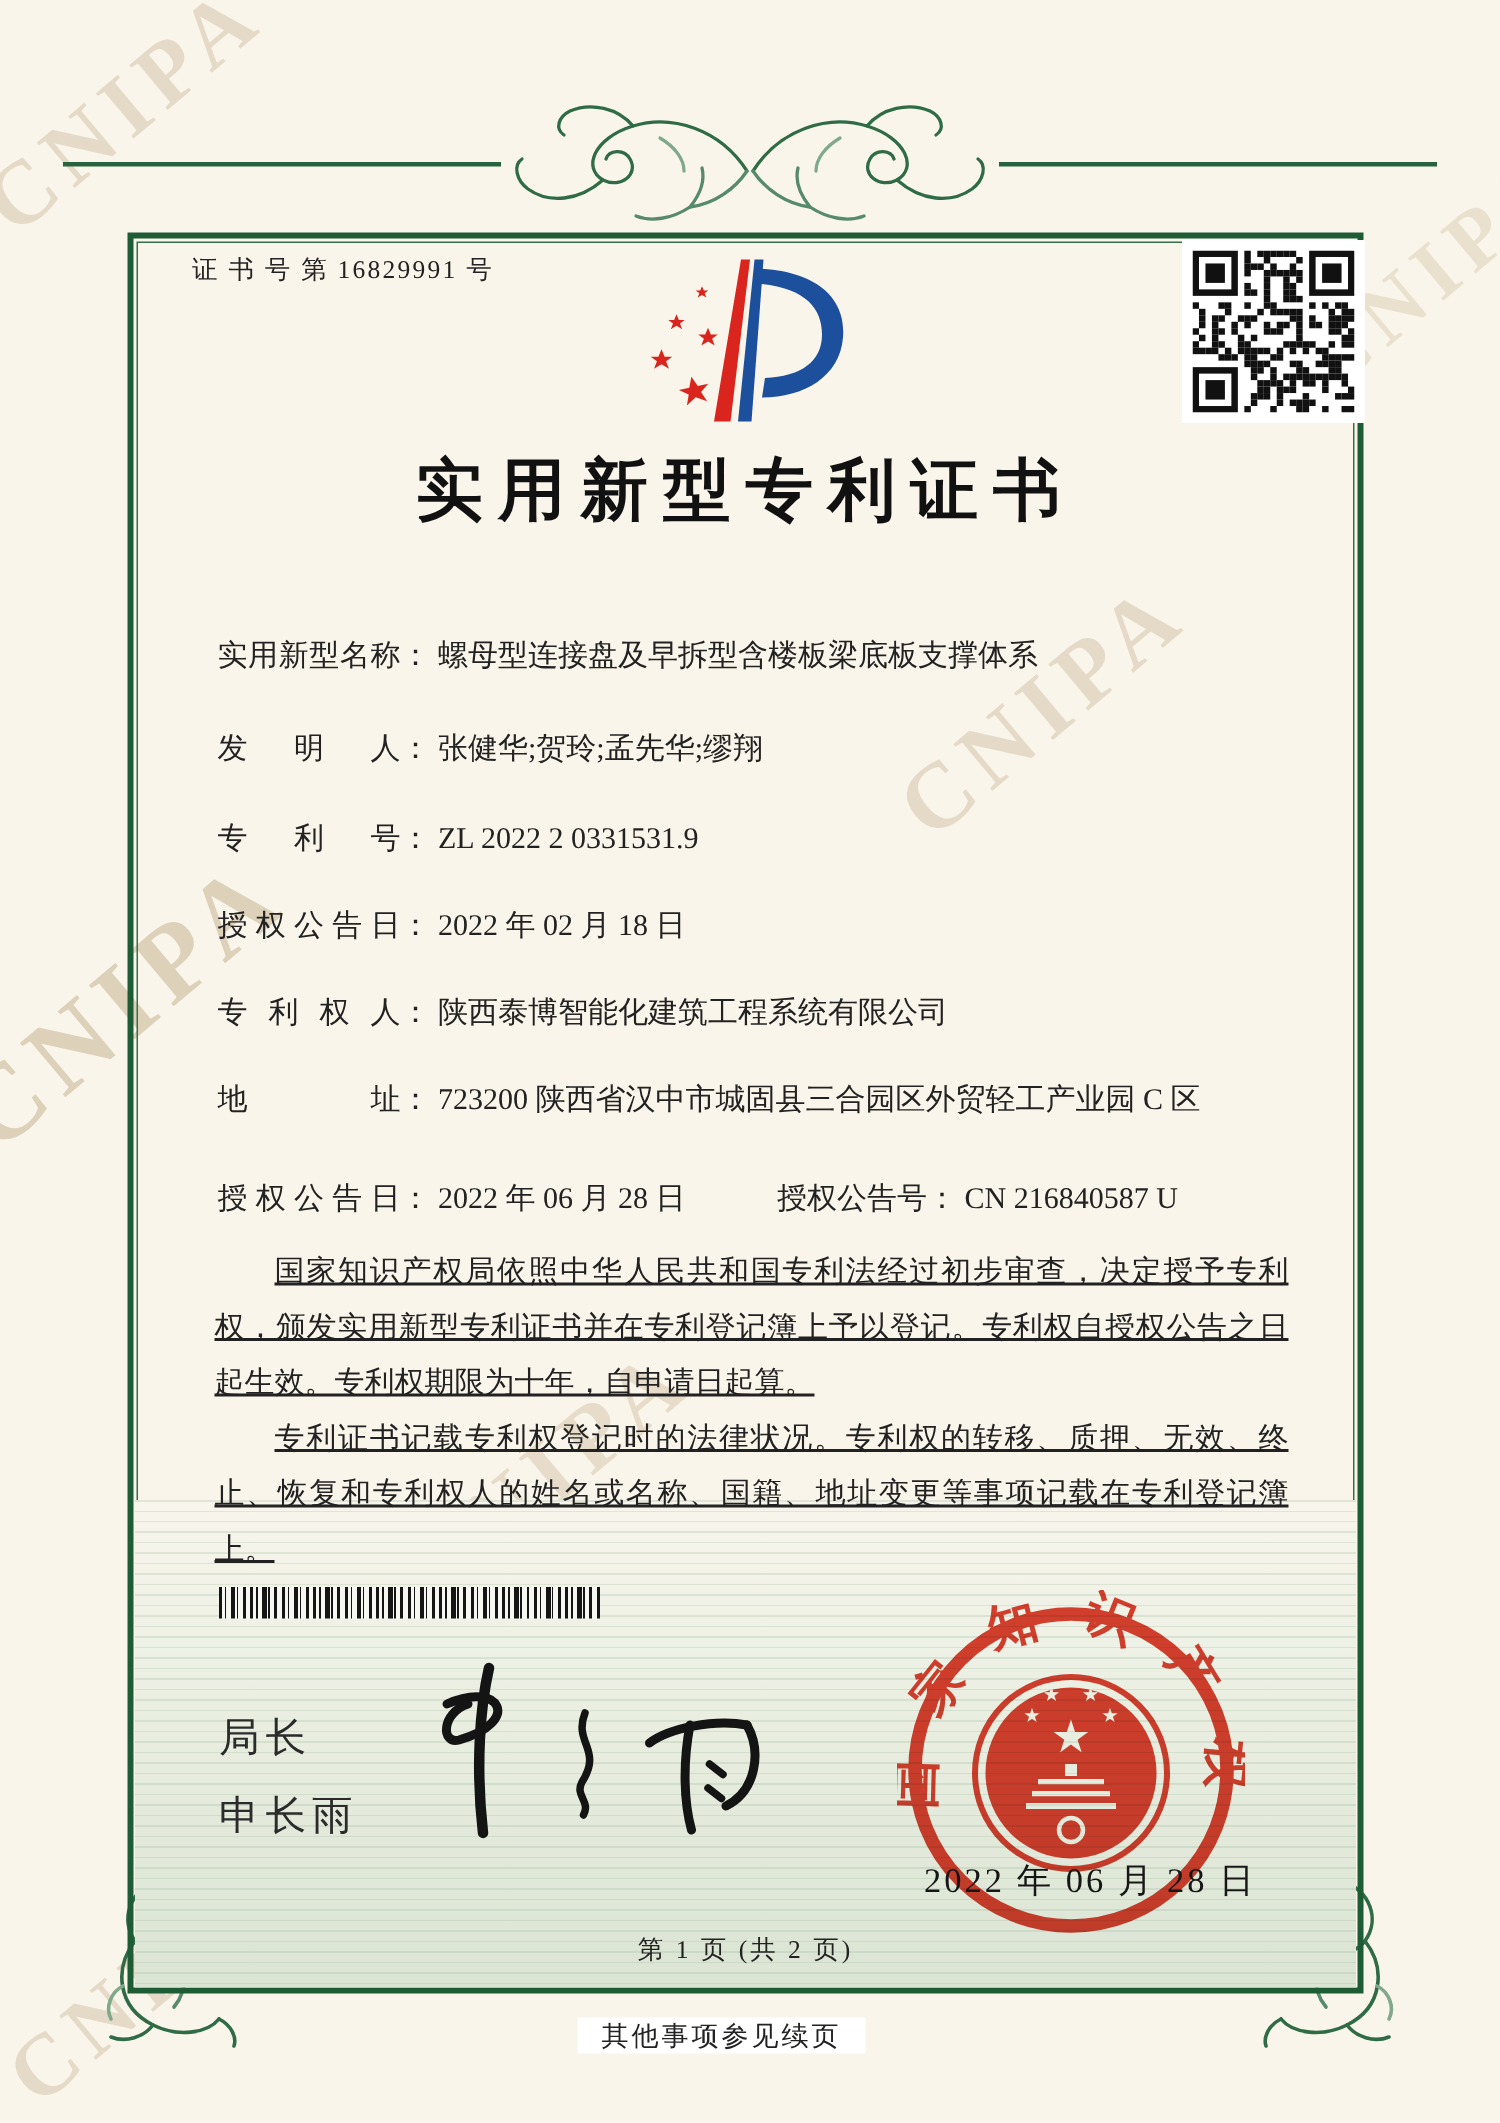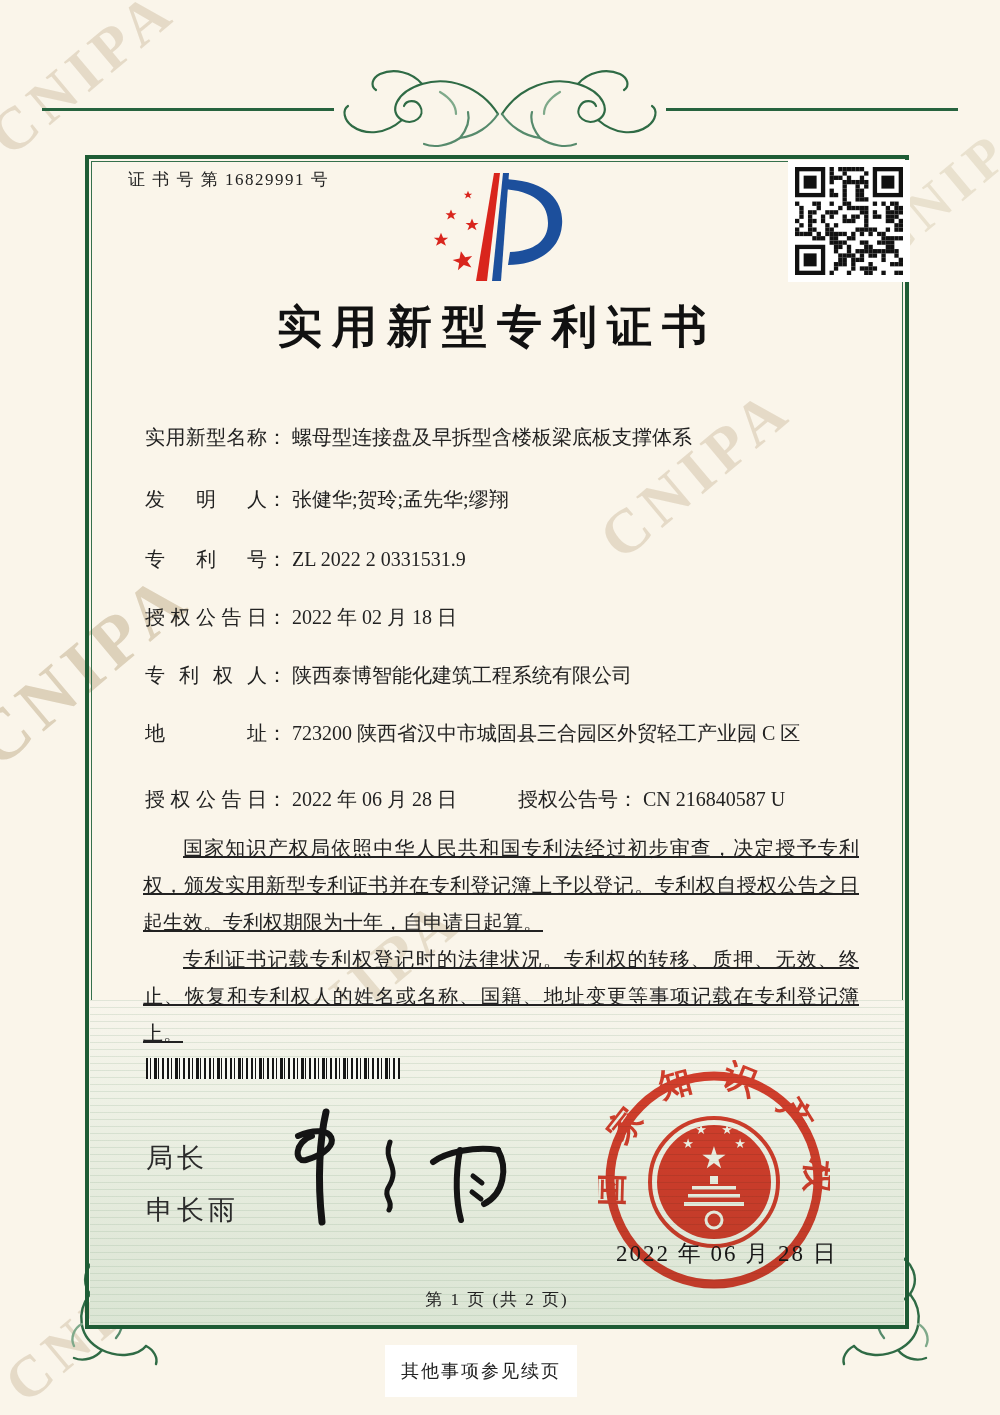--- a/index.html
+++ b/index.html
@@ -71,21 +71,21 @@
       #151515 12px 13px,#f7f7f2 13px 16px,
       #151515 16px 18px,#f7f7f2 18px 21px);
   }
   .director{position:absolute;left:146px;font-size:27px;letter-spacing:4px;color:#2b2b2b;z-index:2;}
   .dt{top:1140px;} .dn{top:1192px;}
   .sig{position:absolute;left:268px;top:1106px;z-index:3;}
   .seal{position:absolute;left:598px;top:1060px;z-index:4;opacity:.93;mix-blend-mode:multiply;}
   .sealdate{position:absolute;left:616px;top:1238px;font-size:23px;letter-spacing:2px;color:#161616;z-index:5;}
   .pageind{position:absolute;left:85px;top:1288px;width:824px;text-align:center;font-size:17px;letter-spacing:2px;z-index:2;}
   .note{
-    position:absolute;left:385px;top:1345px;width:192px;height:52px;background:#ffffff;
+    position:absolute;left:385px;top:1345px;width:192px;height:24px;background:#ffffff;
     display:flex;align-items:center;justify-content:center;font-size:18px;letter-spacing:2px;z-index:2;
   }
 </style>
 </head>
 <body>
 
 <div class="wm wm1" data-name="cnipa-watermark">CNIPA</div>
 <div class="wm wm2" data-name="cnipa-watermark">CNIPA</div>
 <div class="wm wm3" data-name="cnipa-watermark">CNIPA</div>
 <div class="wm wm4" data-name="cnipa-watermark">CNIPA</div>

